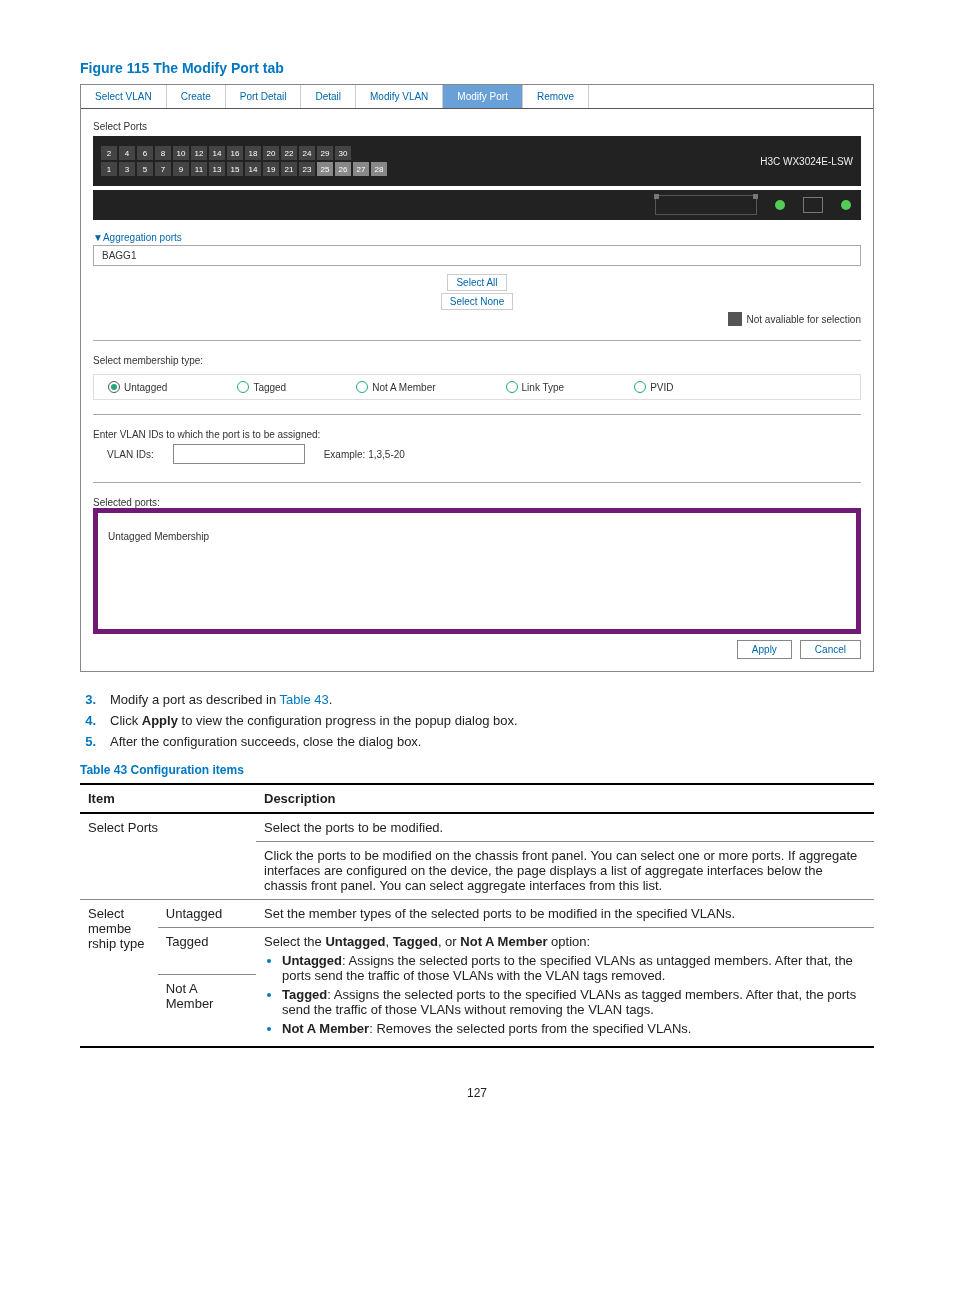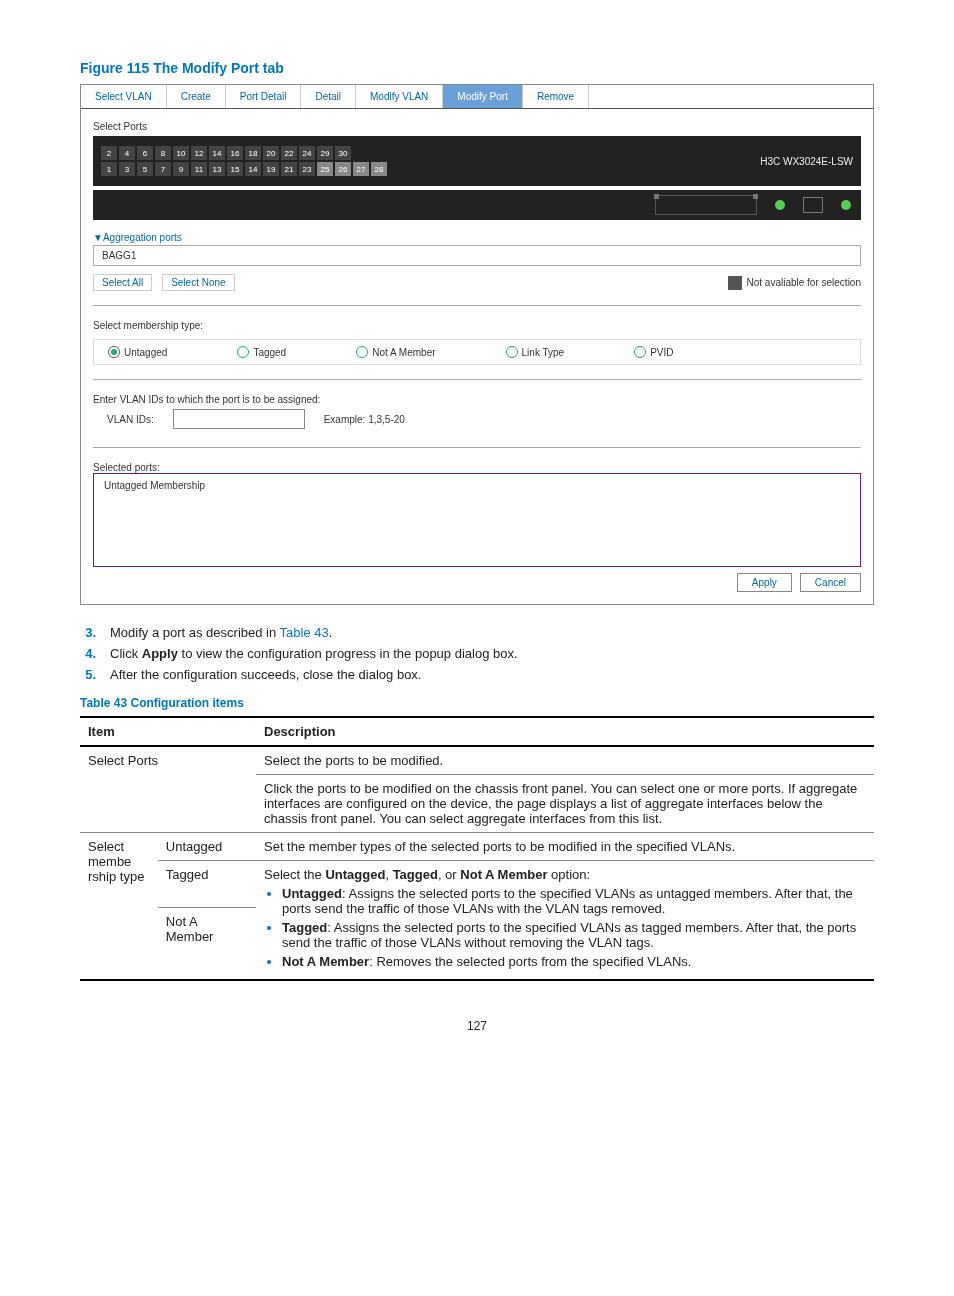--- a/index.html
+++ b/index.html
@@ -22,32 +22,32 @@
   .portbox.light { background:#888; }
   .chassis { background:#222; color:#fff; padding:8px; display:flex; justify-content:space-between; align-items:center; }
   .chassis-ports { display:flex; gap:6px; }
   .dev-label { font-size:10px; color:#eee; }
   .status-bar { background:#222; height:30px; margin-top:4px; display:flex; justify-content:flex-end; align-items:center; padding:0 10px; gap:18px; }
   .status-slot { width:100px; height:18px; border:1px solid #555; position:relative; }
   .status-slot .nub { position:absolute; top:-2px; width:5px; height:5px; background:#777; }
   .status-icon { width:18px; height:14px; border:1px solid #777; }
   .agg-header { color:#0066aa; margin:12px 0 2px 0; }
   .agg-box { border:1px solid #aaa; padding:4px 8px; }
-  .btn-row { display:flex; gap:10px; margin:8px 0; align-items:center; }
+  .btn-row { display:flex; gap:2px; margin:8px 0; align-items:center;flex-direction:column; }
   .linkbtn { color:#0066aa; cursor:pointer; padding:2px 8px; border:1px solid #ccc; }
   .legend-swatch { width:14px; height:14px; background:#555; display:inline-block; margin-left:auto; vertical-align:middle;}
   .hr { border-top:1px solid #aaa; margin:14px 0; }
   .radios { display:flex; gap:70px; padding:6px 14px; border:1px solid #ddd; }
   .radio { display:flex; align-items:center; gap:4px; }
   .radio-dot { width:10px; height:10px; border:1px solid #555; border-radius:50%; display:inline-block; position:relative;}
   .radio-dot.sel::after { content:""; position:absolute; inset:2px; background:#2a7; border-radius:50%; }
   .radio-dot.unsel { border-color:#2a7; }
   .vlan-row { display:flex; align-items:center; gap:19px; padding:4px 14px; }
   .vlan-input { border:1px solid #888; height:18px; width:130px; }
-  .sel-ports-box { border:1px solid #701a75; height:80px; padding:6px 10px; }
+  .sel-ports-box { border:5px solid #701a75; height:80px; padding:18px 10px; }
   .action-row { display:flex; justify-content:flex-end; gap:8px; margin-top:6px; }
   .action-btn { border:1px solid #888; padding:3px 14px; color:#0066aa; cursor:pointer; }
   
   .ol { margin: 20px 0 10px 0; padding-left:0; list-style:none;}
   .ol li { display:flex; gap:14px; margin:6px 0; }
   .ol .num { color:#0077c0; font-weight:bold; width:16px; text-align:right;}
   .table-title { color:#0077c0; font-weight:bold; font-size:12px; margin: 14px 0 6px 0;}
   table.doc { border-collapse:collapse; width:100%; border-top:2.5px solid #000; border-bottom:2px solid #000;}
   table.doc th { text-align:left; padding:6px 8px; border-bottom:2px solid #000; font-size:13px;}
   table.doc td { padding:6px 8px; vertical-align:top; border-bottom:1px solid #888; font-size:13px;}

